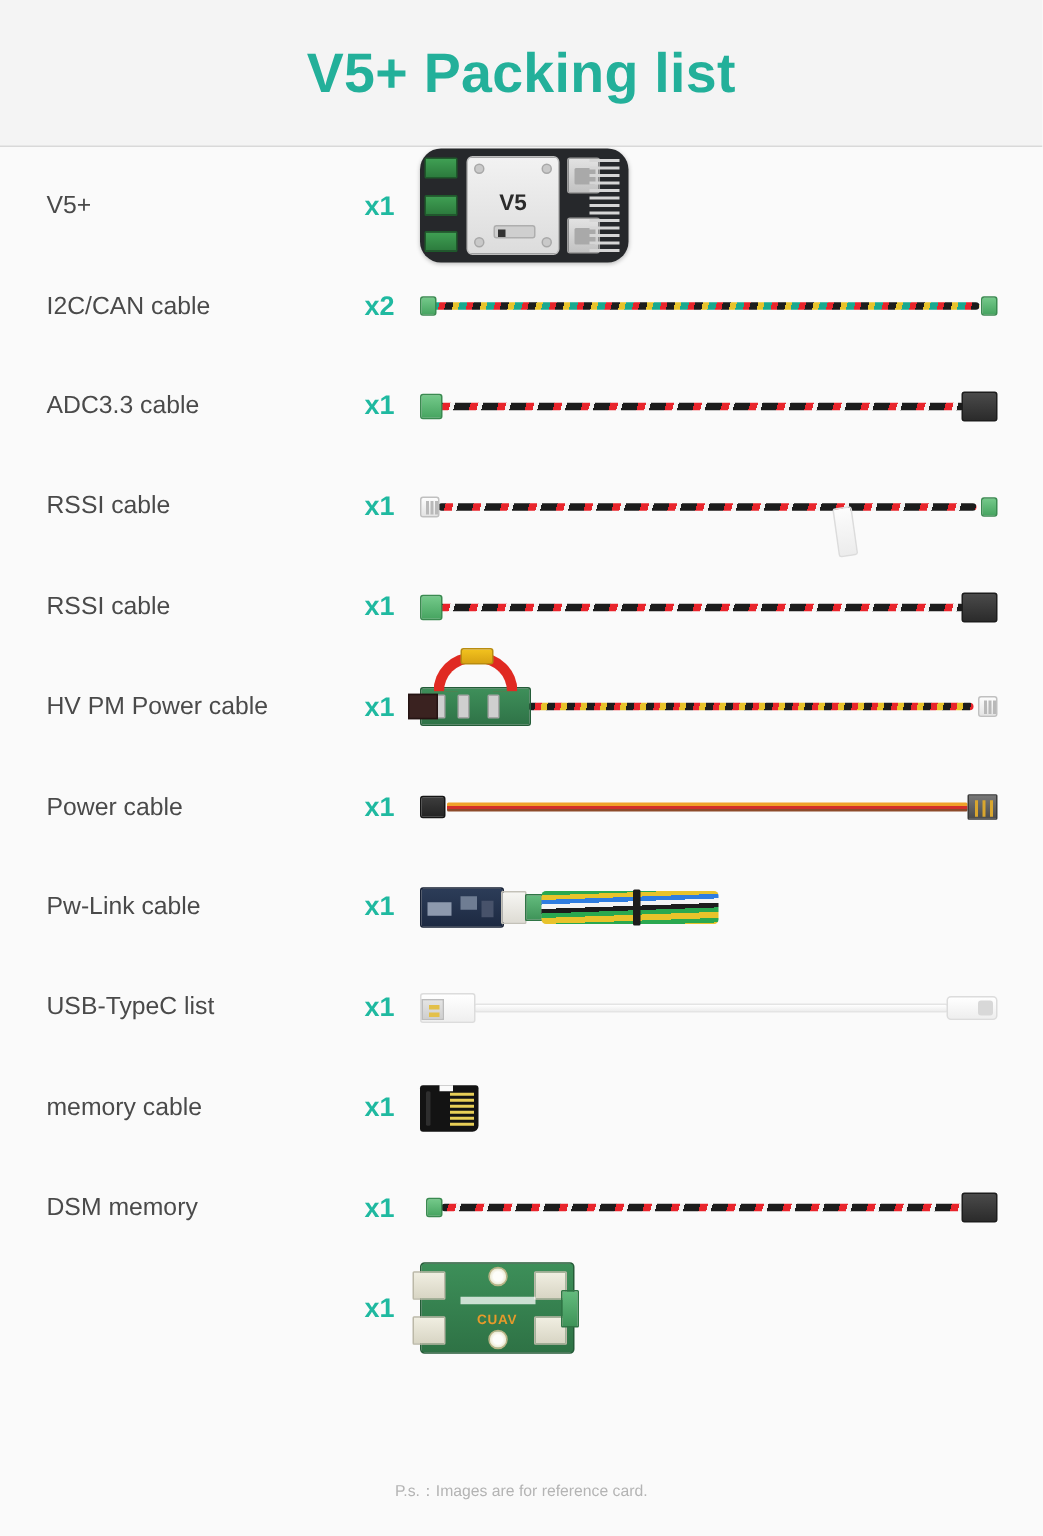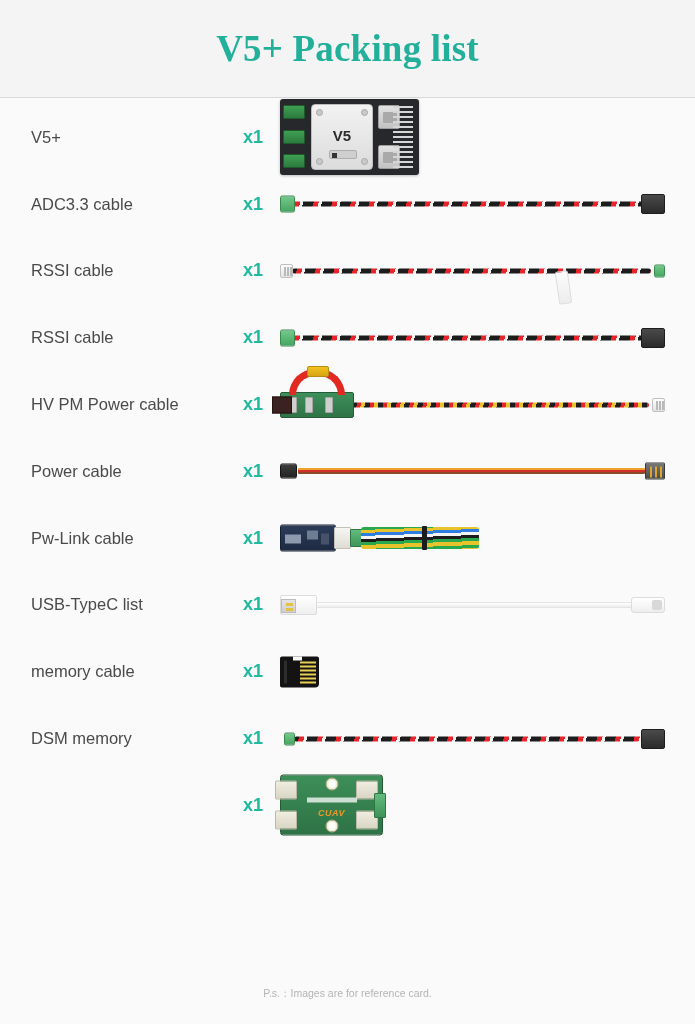--- a/index.html
+++ b/index.html
@@ -13,21 +13,20 @@
   }
 
   
   #header {
     height: 98px;
     background: #f4f4f4;
     border-bottom: 1px solid #d9d9d9;
     display: flex;
     align-items: center;
     justify-content: center;
-    font-family: Liberation Serif, serif;
   }
   #page-title {
     font-size: 37px;
     font-weight: bold;
     color: #23b09a;
     letter-spacing: .2px;
   }
 
   
   #list {
@@ -75,21 +74,21 @@
   }
 
   
   .art { position: absolute; }
 
   
   .fc {
     left: 0; top: 50%; transform: translateY(-50%);
     width: 139px; height: 76px;
     background: #26282b;
-    border-radius: 3px;
+    border-radius: 14px;
     box-shadow: 0 1px 3px rgba(0,0,0,.25);
   }
   .fc-core {
     position: absolute; left: 31px; top: 5px;
     width: 62px; height: 66px;
     background: linear-gradient(180deg,#f2f2f2,#dcdcdc);
     border: 1px solid #bdbdbd; border-radius: 4px;
   }
   .fc-core-txt {
     position: absolute; left: 0; right: 0; top: 22px;
@@ -320,21 +319,21 @@
   }
   .can-hole {
     position: absolute; left: 50%; transform: translateX(-50%);
     width: 13px; height: 13px; border-radius: 50%;
     background: radial-gradient(circle,#fdfdfa 40%,#d7d3a8 100%);
     border: 1px solid #b9b487;
   }
   .can-logo {
     position: absolute; left: 0; right: 0; top: 50%; margin-top: 2px;
     text-align: center; font-size: 9px; font-weight: bold;
-    color: #e79a2b; letter-spacing: .5px; font-style: italic;
+    color: #e79a2b; letter-spacing: .5px;
   }
   .can-silk {
     position: absolute; left: 26px; width: 50px; height: 5px;
     background: rgba(255,255,255,.75);
   }
 </style>
 </head>
 <body>
 
 <div id="header">
@@ -375,20 +374,29 @@
           <i style="top:42px"></i>
             <i style="top:47px"></i>
             <i style="top:52px"></i>
             <i style="top:57px"></i>
           <i style="top:62px"></i>
         </div>
       </div>
     </div>
   </div>
 
+  <div class="row">
+    <span class="row-label">I2C/CAN cable</span>
+    <span class="row-qty">x2</span>
+    <div class="row-art">
+      <div class="cable-wire twist-multi" style="left:8px;right:12px"></div>
+      <div class="conn conn-green-sm" style="left:0"></div>
+      <div class="conn conn-green-sm" style="right:0"></div>
+    </div>
+  </div>
 
   <div class="row">
     <span class="row-label">ADC3.3 cable</span>
     <span class="row-qty">x1</span>
     <div class="row-art">
       <div class="cable-wire twist-rb" style="left:10px;right:22px"></div>
       <div class="conn conn-green" style="left:0"></div>
       <div class="conn conn-dark" style="right:0"></div>
     </div>
   </div>

